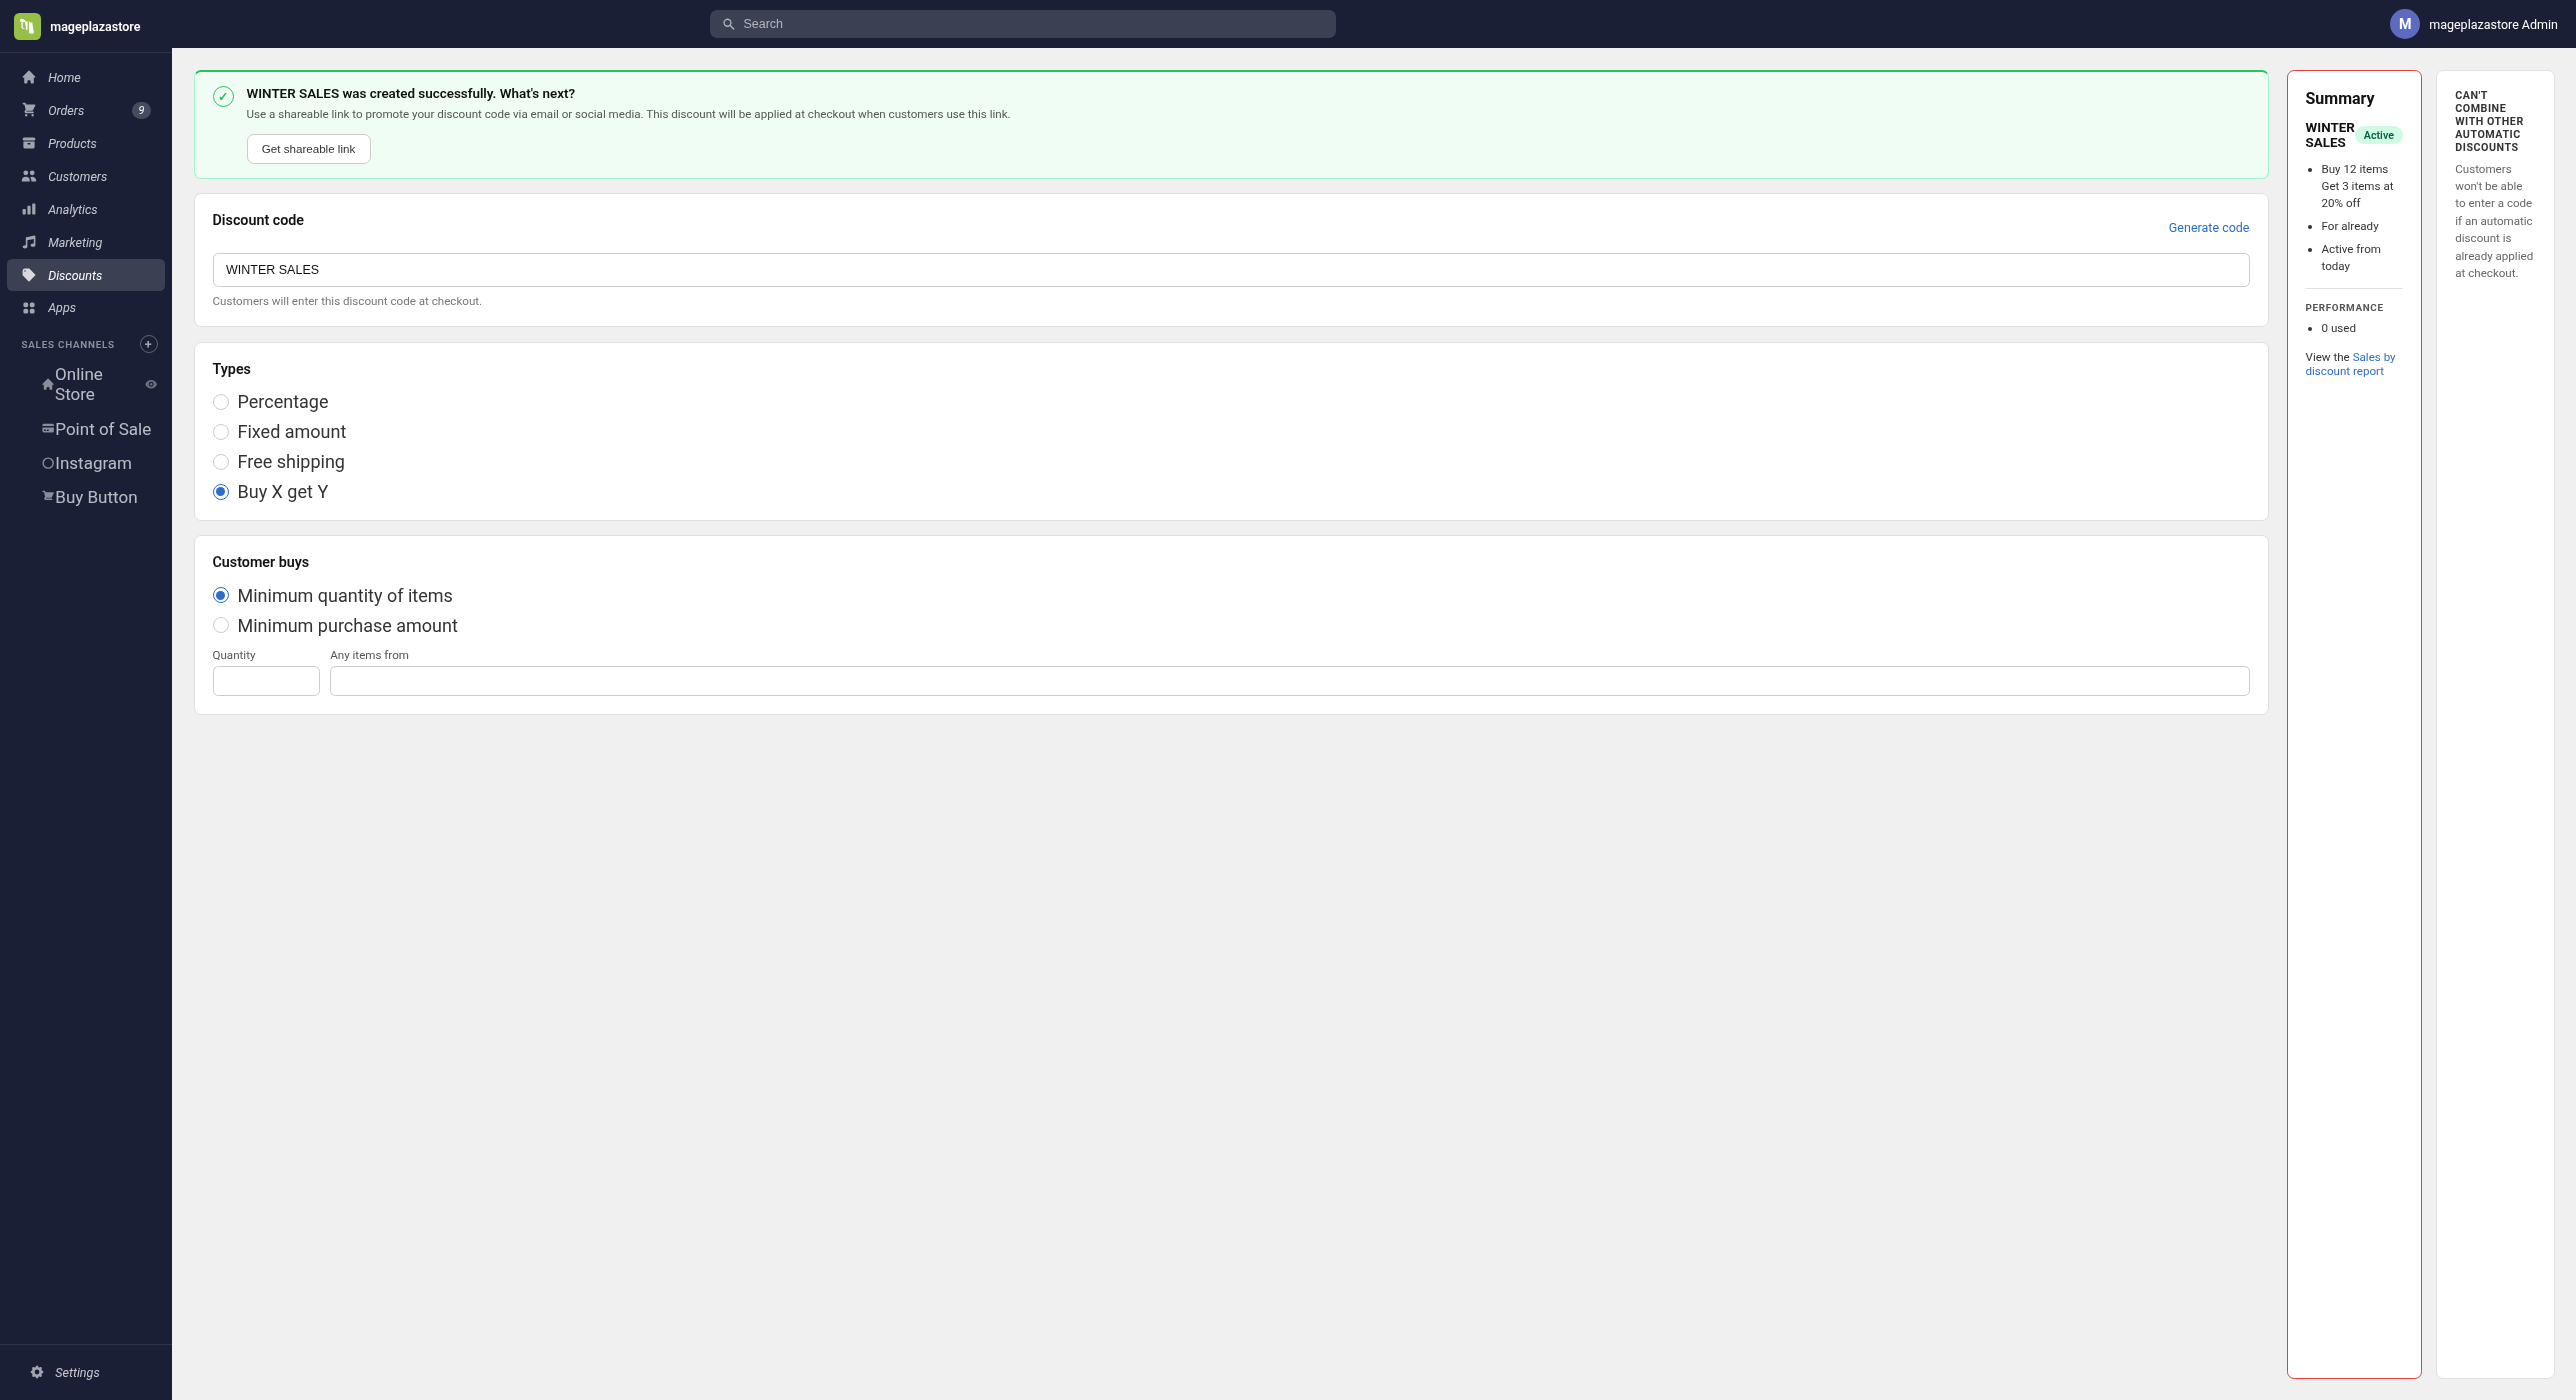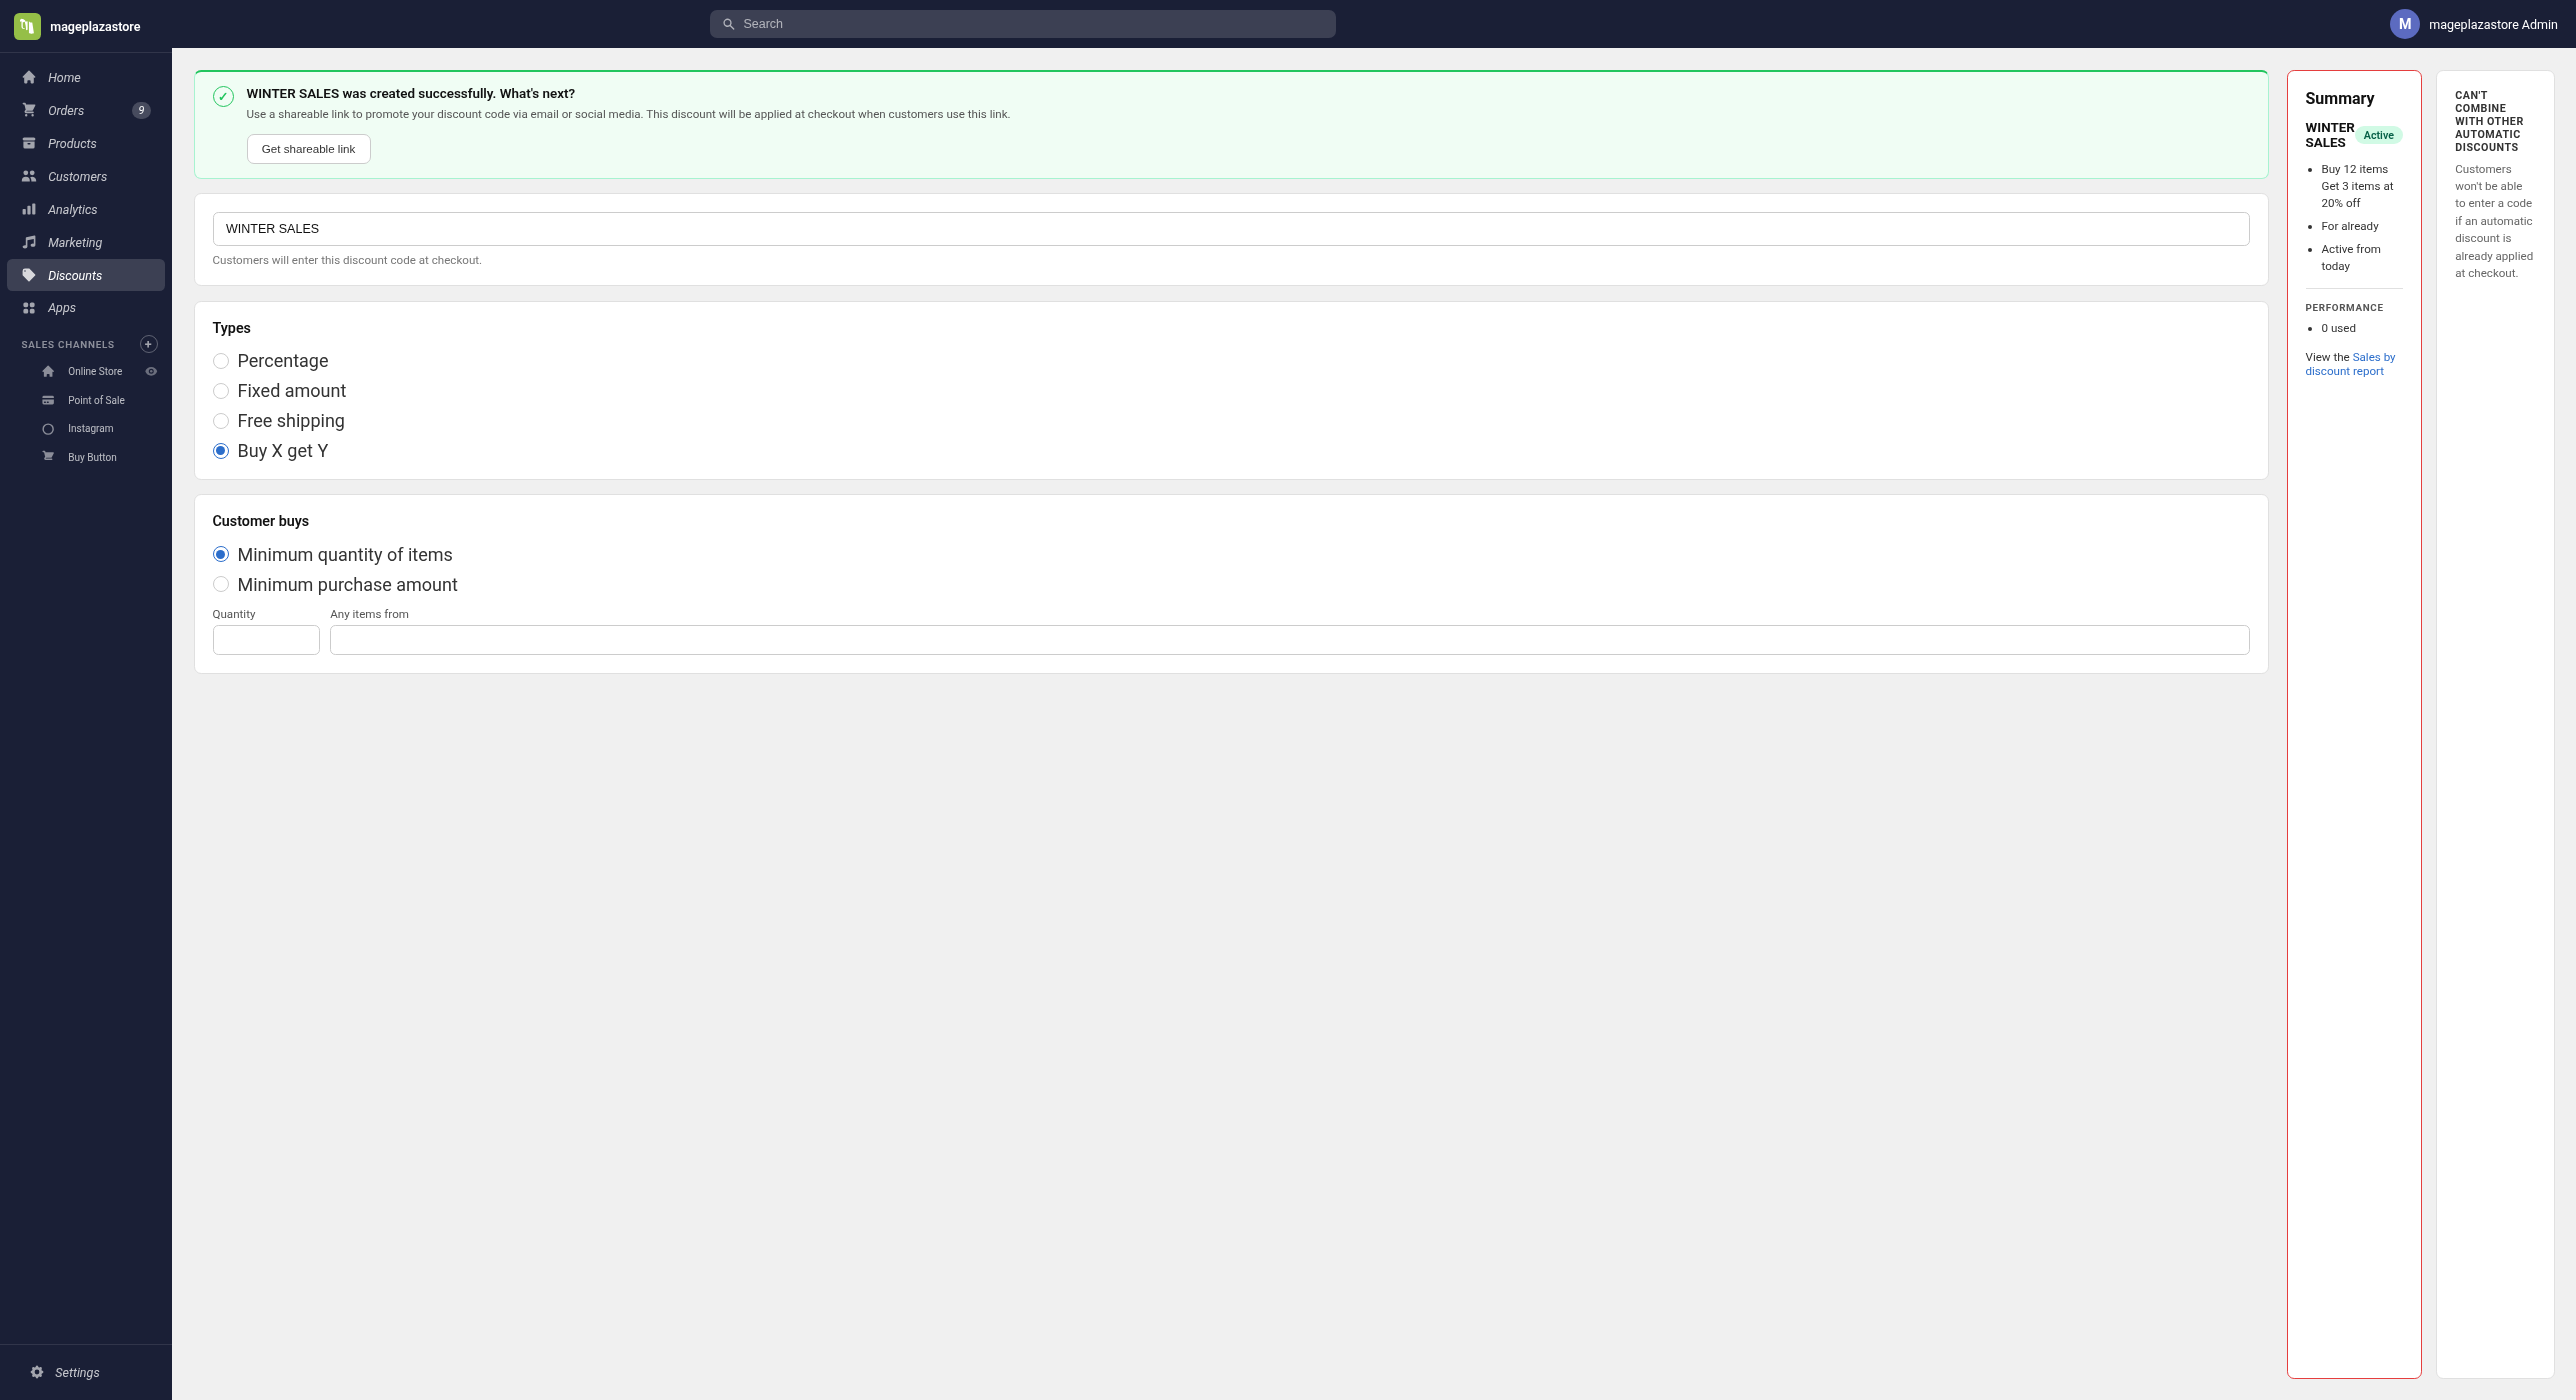--- a/index.html
+++ b/index.html
@@ -75,22 +75,22 @@
       border: 0.9px solid rgba(255,255,255,0.3);
       display: flex; align-items: center; justify-content: center;
       cursor: pointer; font-size: 12.5px; color: rgba(255,255,255,0.6);
     }
     .nav-sub-item {
       display: flex;
       align-items: center;
       padding: 7.2px 14.3px 7.2px 41px;
       color: rgba(255,255,255,0.7);
       cursor: pointer;
-      font-size: 10px;
-      gap: 13px;
+      font-size: 17px;
+      gap: 0;
     }
     .sidebar-footer { padding: 10.7px 7.2px; border-top: 0.9px solid rgba(255,255,255,0.1); }
 
     
     .main-wrapper {
       flex: 1;
       display: flex;
       flex-direction: column;
       overflow: hidden;
     }
@@ -429,20 +429,24 @@
       <div class="success-banner">
         <div class="success-icon">✓</div>
         <div class="success-content">
           <h3>WINTER SALES was created successfully. What's next?</h3>
           <p>Use a shareable link to promote your discount code via email or social media. This discount will be applied at checkout when customers use this link.</p>
           <button class="shareable-btn">Get shareable link</button>
         </div>
       </div>
 
       <div class="card">
+        <div class="discount-code-row">
+          <span class="card-title">Discount code</span>
+          <a class="generate-link">Generate code</a>
+        </div>
         <input class="discount-code-input" type="text" value="WINTER SALES" style="">
         <p class="hint-text">Customers will enter this discount code at checkout.</p>
       </div>
 
       <div class="card">
         <h2 class="card-title">Types</h2>
         <div class="radio-group">
           <label class="radio-item">
             <div class="radio-circle"></div>
             <span>Percentage</span>

